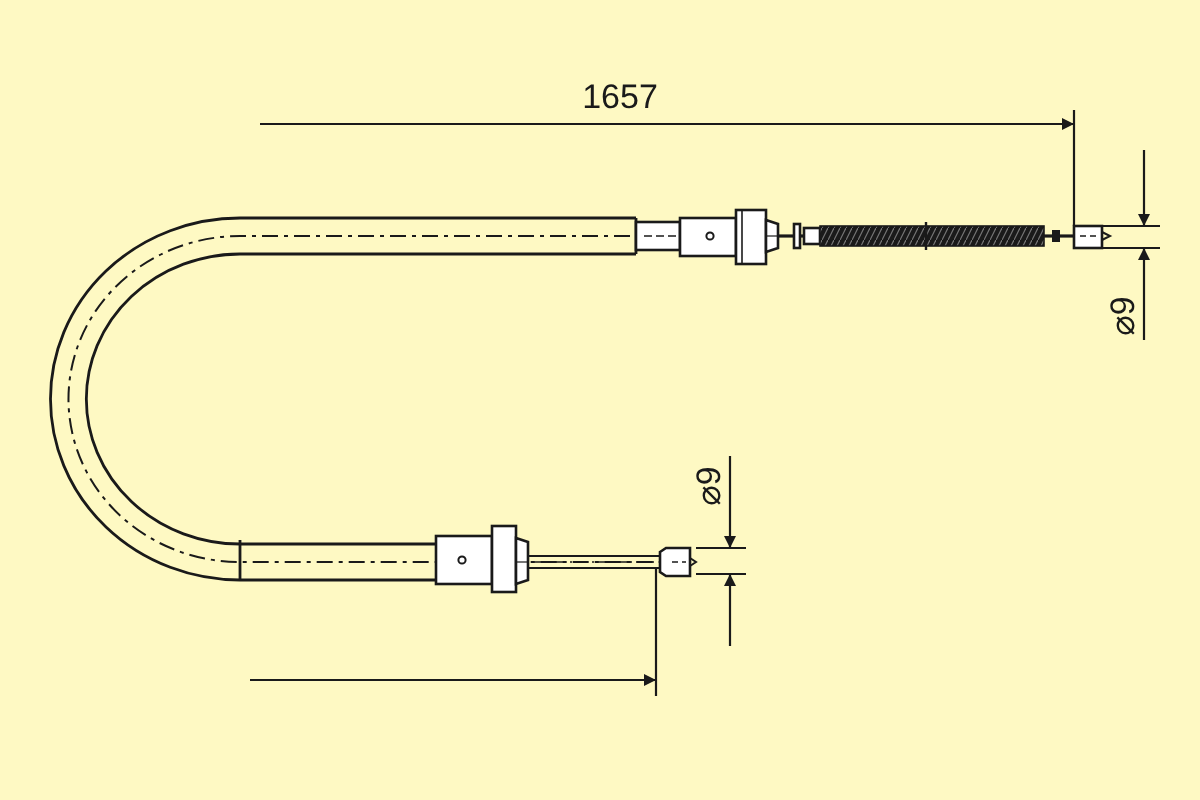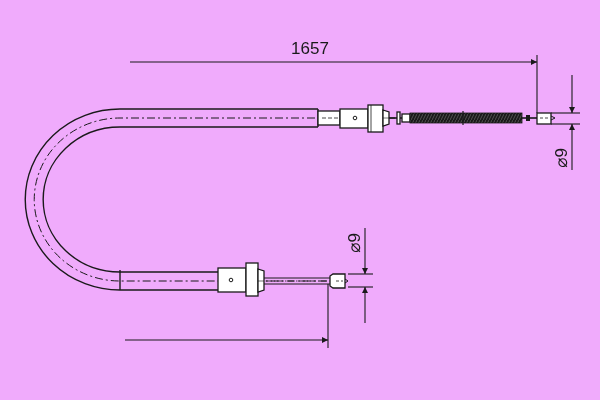--- a/index.html
+++ b/index.html
@@ -1,16 +1,16 @@
 <!DOCTYPE html>
 <html><head>
 <meta charset="utf-8">
 <style>
   html, body { margin: 0; padding: 0; background: #ffffff; }
-  #canvas { position: relative; width: 600px; height: 400px; overflow: hidden; background: #f0abfc; }
+  #canvas { position: relative; width: 600px; height: 400px; overflow: hidden; background: #fef9c3; }
   svg { position: absolute; left: 0; top: 0; }
   .dim-text { font-family: "Liberation Sans", sans-serif; fill: #1a1a1a; }
 </style>
 </head>
 <body>
 
 <div id="canvas">
 <svg width="600" height="400" viewBox="0 0 600 400" xmlns="http://www.w3.org/2000/svg">
   <defs>
     <marker id="arrowR" viewBox="0 0 10 10" refX="10" refY="5" markerWidth="8" markerHeight="6" orient="auto" markerUnits="userSpaceOnUse">

